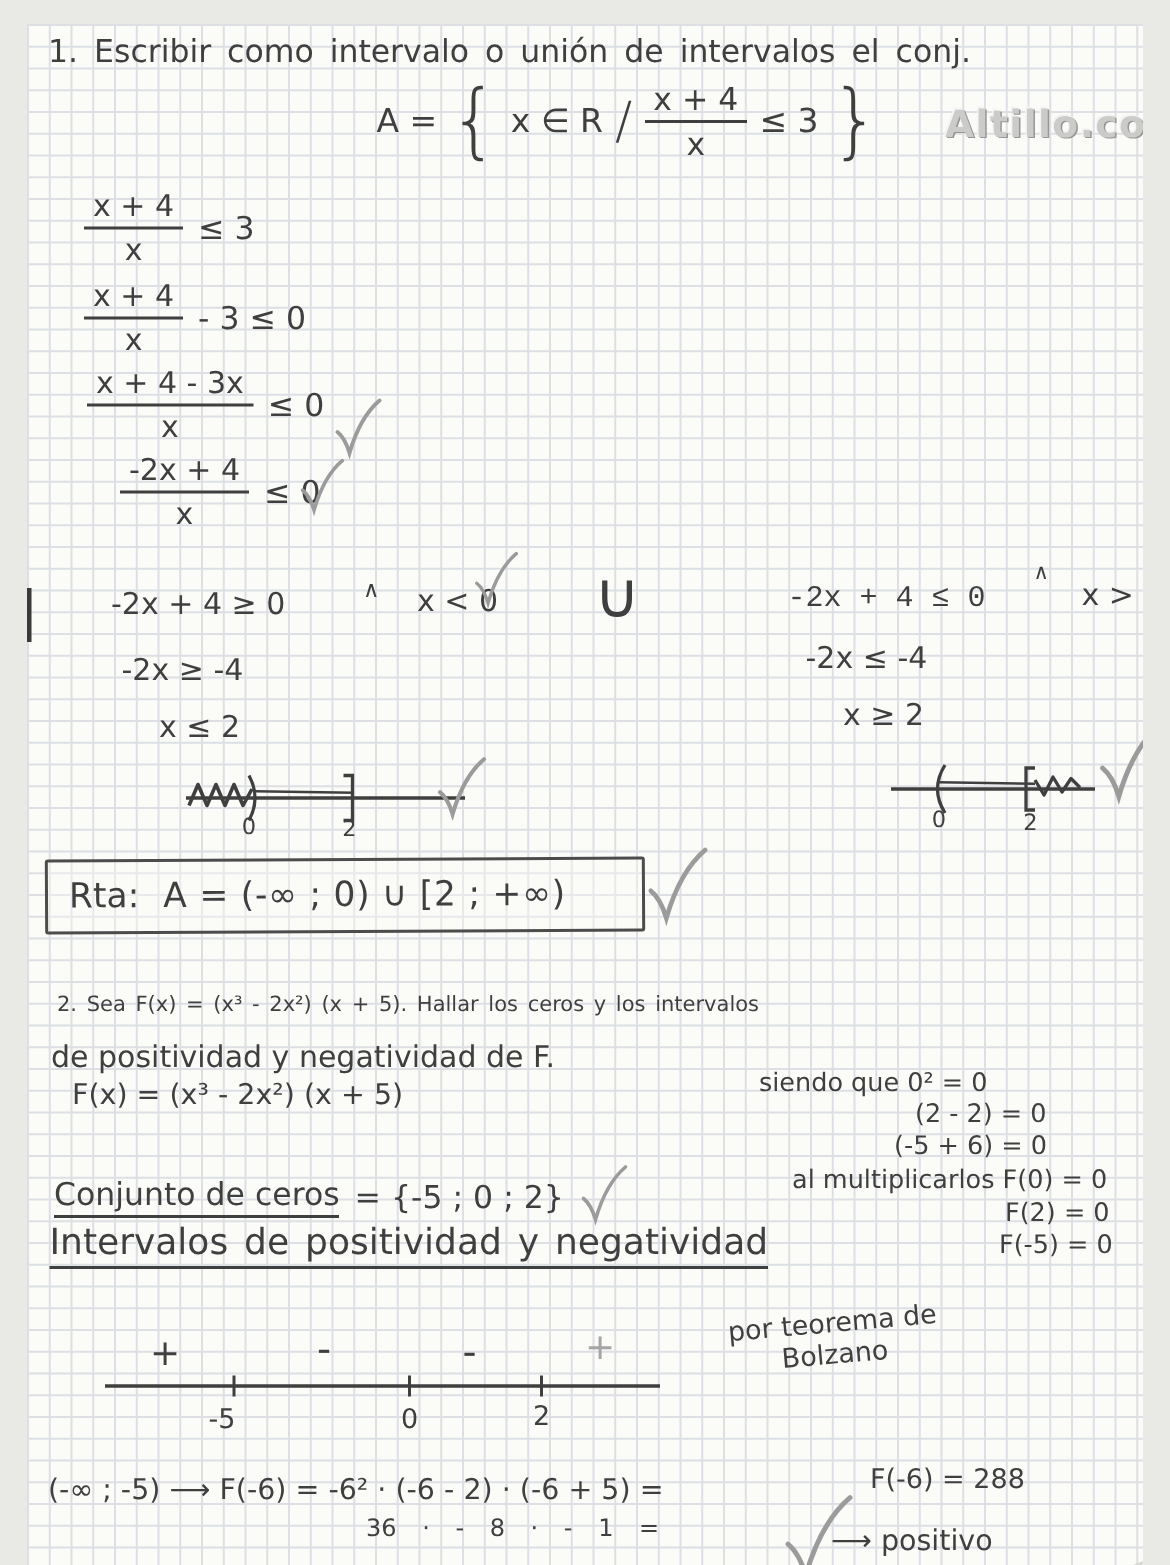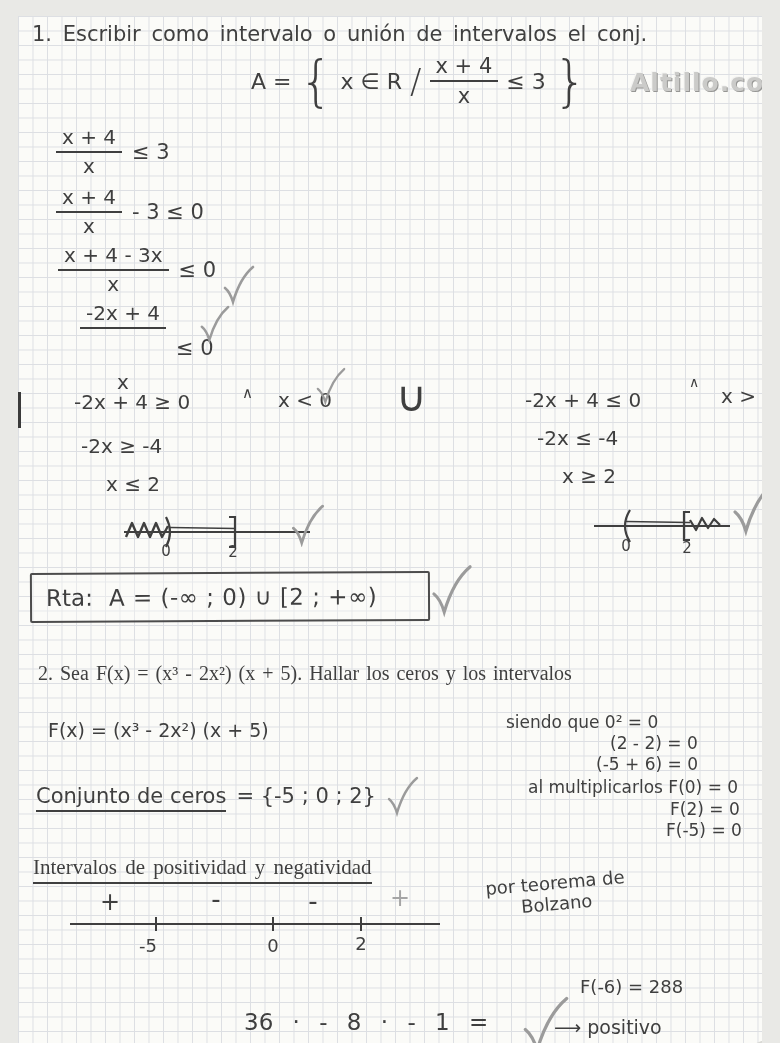--- a/index.html
+++ b/index.html
@@ -88,21 +88,21 @@
 
   <div class="abs hw step" style="left:40px;top:228px;">
     <span class="fr" style="font-size:20px;">
       <span class="num">x + 4 - 3x</span>
       <span class="den">x</span>
     </span>
     <span>≤ 0</span>
   </div>
 
   <div class="abs hw step" style="left:62px;top:286px;">
-    <span class="fr" style="font-size:20px;gap:40px;">
+    <span class="fr" style="font-size:20px;">
       <span class="num">-2x + 4</span>
       <span class="den">x</span>
     </span>
     <span>≤ 0</span>
   </div>
 
   <svg class="abs check" style="left:204px;top:248px;" width="34" height="42" viewBox="0 0 34 42">
     <path d="M3,24 Q8,28 11,38 Q18,14 31,3" fill="none" stroke="currentColor" stroke-width="2.6" stroke-linecap="round"></path>
   </svg>
   <svg class="abs check" style="left:181px;top:288px;" width="32" height="40" viewBox="0 0 34 42">
@@ -125,21 +125,21 @@
     <polyline points="8,31 14,17 20,31 26,17 32,31 38,17 44,31 50,20" fill="none" stroke="currentColor" stroke-width="2.4" stroke-linejoin="round"></polyline>
     <path d="M48,11 q8,15 0,30" fill="none" stroke="currentColor" stroke-width="2.2"></path>
     <path d="M111,11 h6 v30 h-6" fill="none" stroke="currentColor" stroke-width="2.2"></path>
     <text x="48" y="50" font-size="15" text-anchor="middle" fill="currentColor">0</text>
     <text x="115" y="51" font-size="15" text-anchor="middle" fill="currentColor">2</text>
   </svg>
   <svg class="abs check" style="left:272px;top:487px;" width="36" height="44" viewBox="0 0 34 42">
     <path d="M3,24 Q8,28 11,38 Q18,14 31,3" fill="none" stroke="currentColor" stroke-width="2.6" stroke-linecap="round"></path>
   </svg>
 
-  <div class="abs hw" style="left:507px;top:372px;font-size:20px;">-2x + 4 ≤ 0</div>
+  <div class="abs hw" style="left:507px;top:372px;font-size:20px;font-family:Liberation Mono, monospace;">-2x + 4 ≤ 0</div>
   <div class="abs hw" style="left:671px;top:358px;font-size:14px;">∧</div>
   <div class="abs hw" style="left:703px;top:368px;font-size:20px;">x &gt; 0</div>
   <svg class="abs check" style="left:749px;top:356px;" width="30" height="40" viewBox="0 0 34 42">
     <path d="M3,24 Q8,28 11,38 Q18,14 31,3" fill="none" stroke="currentColor" stroke-width="2.4" stroke-linecap="round"></path>
   </svg>
   <div class="abs hw" style="left:519px;top:410px;font-size:20px;">-2x ≤ -4</div>
   <div class="abs hw" style="left:544px;top:448px;font-size:20px;">x ≥ 2</div>
 
   <svg class="abs ink-svg" style="left:572px;top:482px;" width="150" height="58" viewBox="0 0 150 58">
     <line x1="4" y1="28" x2="140" y2="28" stroke="currentColor" stroke-width="2.2"></line>
@@ -155,61 +155,63 @@
   </svg>
 
   <div class="abs hw ansbox" style="left:12px;top:556px;width:368px;">
     <span style="font-size:23px;">Rta:</span>
     <span style="font-size:23px;letter-spacing:0.5px;">A = (-∞ ; 0) ∪ [2 ; +∞)</span>
   </div>
   <svg class="abs check" style="left:412px;top:546px;" width="44" height="56" viewBox="0 0 34 42">
     <path d="M3,24 Q8,28 11,38 Q18,14 31,3" fill="none" stroke="currentColor" stroke-width="2.4" stroke-linecap="round"></path>
   </svg>
 
-  <div class="abs hw" style="left:20px;top:646px;font-size:20px;word-spacing:2px;font-family:Liberation Serif, serif;">2. Sea F(x) = (x³ - 2x²) (x + 5).  Hallar los ceros y los intervalos</div>
+  <div class="abs hw" style="left:20px;top:646px;font-size:14px;word-spacing:2px;">2. Sea F(x) = (x³ - 2x²) (x + 5).  Hallar los ceros y los intervalos</div>
+  <div class="abs hw" style="left:16px;top:676px;font-size:20px;">de positividad y negatividad de F.</div>
 
   <div class="abs hw" style="left:30px;top:703px;font-size:19px;">F(x) = (x³ - 2x²) (x + 5)</div>
 
-  <div class="abs hw" style="left:18px;top:768px;font-size:21px;display:flex;gap:10px;align-items:flex-start;">
+  <div class="abs hw" style="left:18px;top:768px;font-size:21px;display:flex;gap:10px;align-items:center;">
     <span class="underl">Conjunto de ceros</span>
     <span>= {-5 ; 0 ; 2}</span>
   </div>
   <svg class="abs check" style="left:368px;top:758px;" width="34" height="44" viewBox="0 0 34 42">
     <path d="M3,24 Q8,28 11,38 Q18,14 31,3" fill="none" stroke="currentColor" stroke-width="2.4" stroke-linecap="round"></path>
   </svg>
 
   <div class="abs hw" style="left:488px;top:696px;font-size:17px;">siendo que 0² = 0</div>
   <div class="abs hw" style="left:592px;top:717px;font-size:17px;">(2 - 2) = 0</div>
   <div class="abs hw" style="left:578px;top:738px;font-size:17px;">(-5 + 6) = 0</div>
   <div class="abs hw" style="left:510px;top:761px;font-size:17px;">al multiplicarlos F(0) = 0</div>
   <div class="abs hw" style="left:652px;top:783px;font-size:17px;">F(2) = 0</div>
   <div class="abs hw" style="left:648px;top:804px;font-size:17px;">F(-5) = 0</div>
 
-  <div class="abs hw underl" style="left:15px;top:839px;font-size:21px;word-spacing:3px;font-family:Liberation Serif, serif;">Intervalos de positividad y negatividad</div>
+  <div class="abs hw underl" style="left:15px;top:798px;font-size:24px;word-spacing:3px;">Intervalos de positividad y negatividad</div>
 
   <svg class="abs ink-svg" style="left:30px;top:868px;" width="400" height="72" viewBox="0 0 400 72">
     <line x1="22" y1="40" x2="392" y2="40" stroke="currentColor" stroke-width="2.2"></line>
     <line x1="108" y1="33" x2="108" y2="47" stroke="currentColor" stroke-width="2"></line>
     <line x1="225" y1="33" x2="225" y2="47" stroke="currentColor" stroke-width="2"></line>
     <line x1="313" y1="33" x2="313" y2="47" stroke="currentColor" stroke-width="2"></line>
     <text x="62" y="26" font-size="24" text-anchor="middle" fill="currentColor">+</text>
     <text x="168" y="24" font-size="26" text-anchor="middle" fill="currentColor">-</text>
     <text x="265" y="26" font-size="26" text-anchor="middle" fill="currentColor">-</text>
     <text x="352" y="22" font-size="24" text-anchor="middle" fill="#a5a5a5">+</text>
     <text x="100" y="68" font-size="18" text-anchor="middle" fill="currentColor">-5</text>
     <text x="225" y="68" font-size="18" text-anchor="middle" fill="currentColor">0</text>
     <text x="313" y="66" font-size="18" text-anchor="middle" fill="currentColor">2</text>
   </svg>
 
   <div class="abs hw" style="left:468px;top:856px;font-size:18px;transform:rotate(-5deg);text-align:center;">
     <div>por teorema de</div>
     <div>Bolzano</div>
   </div>
 
-  <div class="abs hw" style="left:226px;top:993px;font-size:23px;word-spacing:12px;">36 ·  - 8  ·  - 1  =</div>
+  <div class="abs hw" style="left:14px;top:966px;font-size:19px;">(-∞ ; -5) ⟶ F(-6) =  -6² · (-6 - 2) · (-6 + 5) =</div>
+  <div class="abs hw" style="left:226px;top:993px;font-size:16px;word-spacing:12px;">36 ·  - 8  ·  - 1  =</div>
 
   <svg class="abs check" style="left:502px;top:978px;" width="52" height="62" viewBox="0 0 34 42">
     <path d="M3,24 Q8,28 11,38 Q18,14 31,3" fill="none" stroke="currentColor" stroke-width="2.2" stroke-linecap="round"></path>
   </svg>
 
   <div class="abs hw" style="left:562px;top:960px;font-size:18px;">F(-6) = 288</div>
   <div class="abs hw" style="left:536px;top:1000px;font-size:19px;">⟶ positivo</div>
 
 </div>
 

